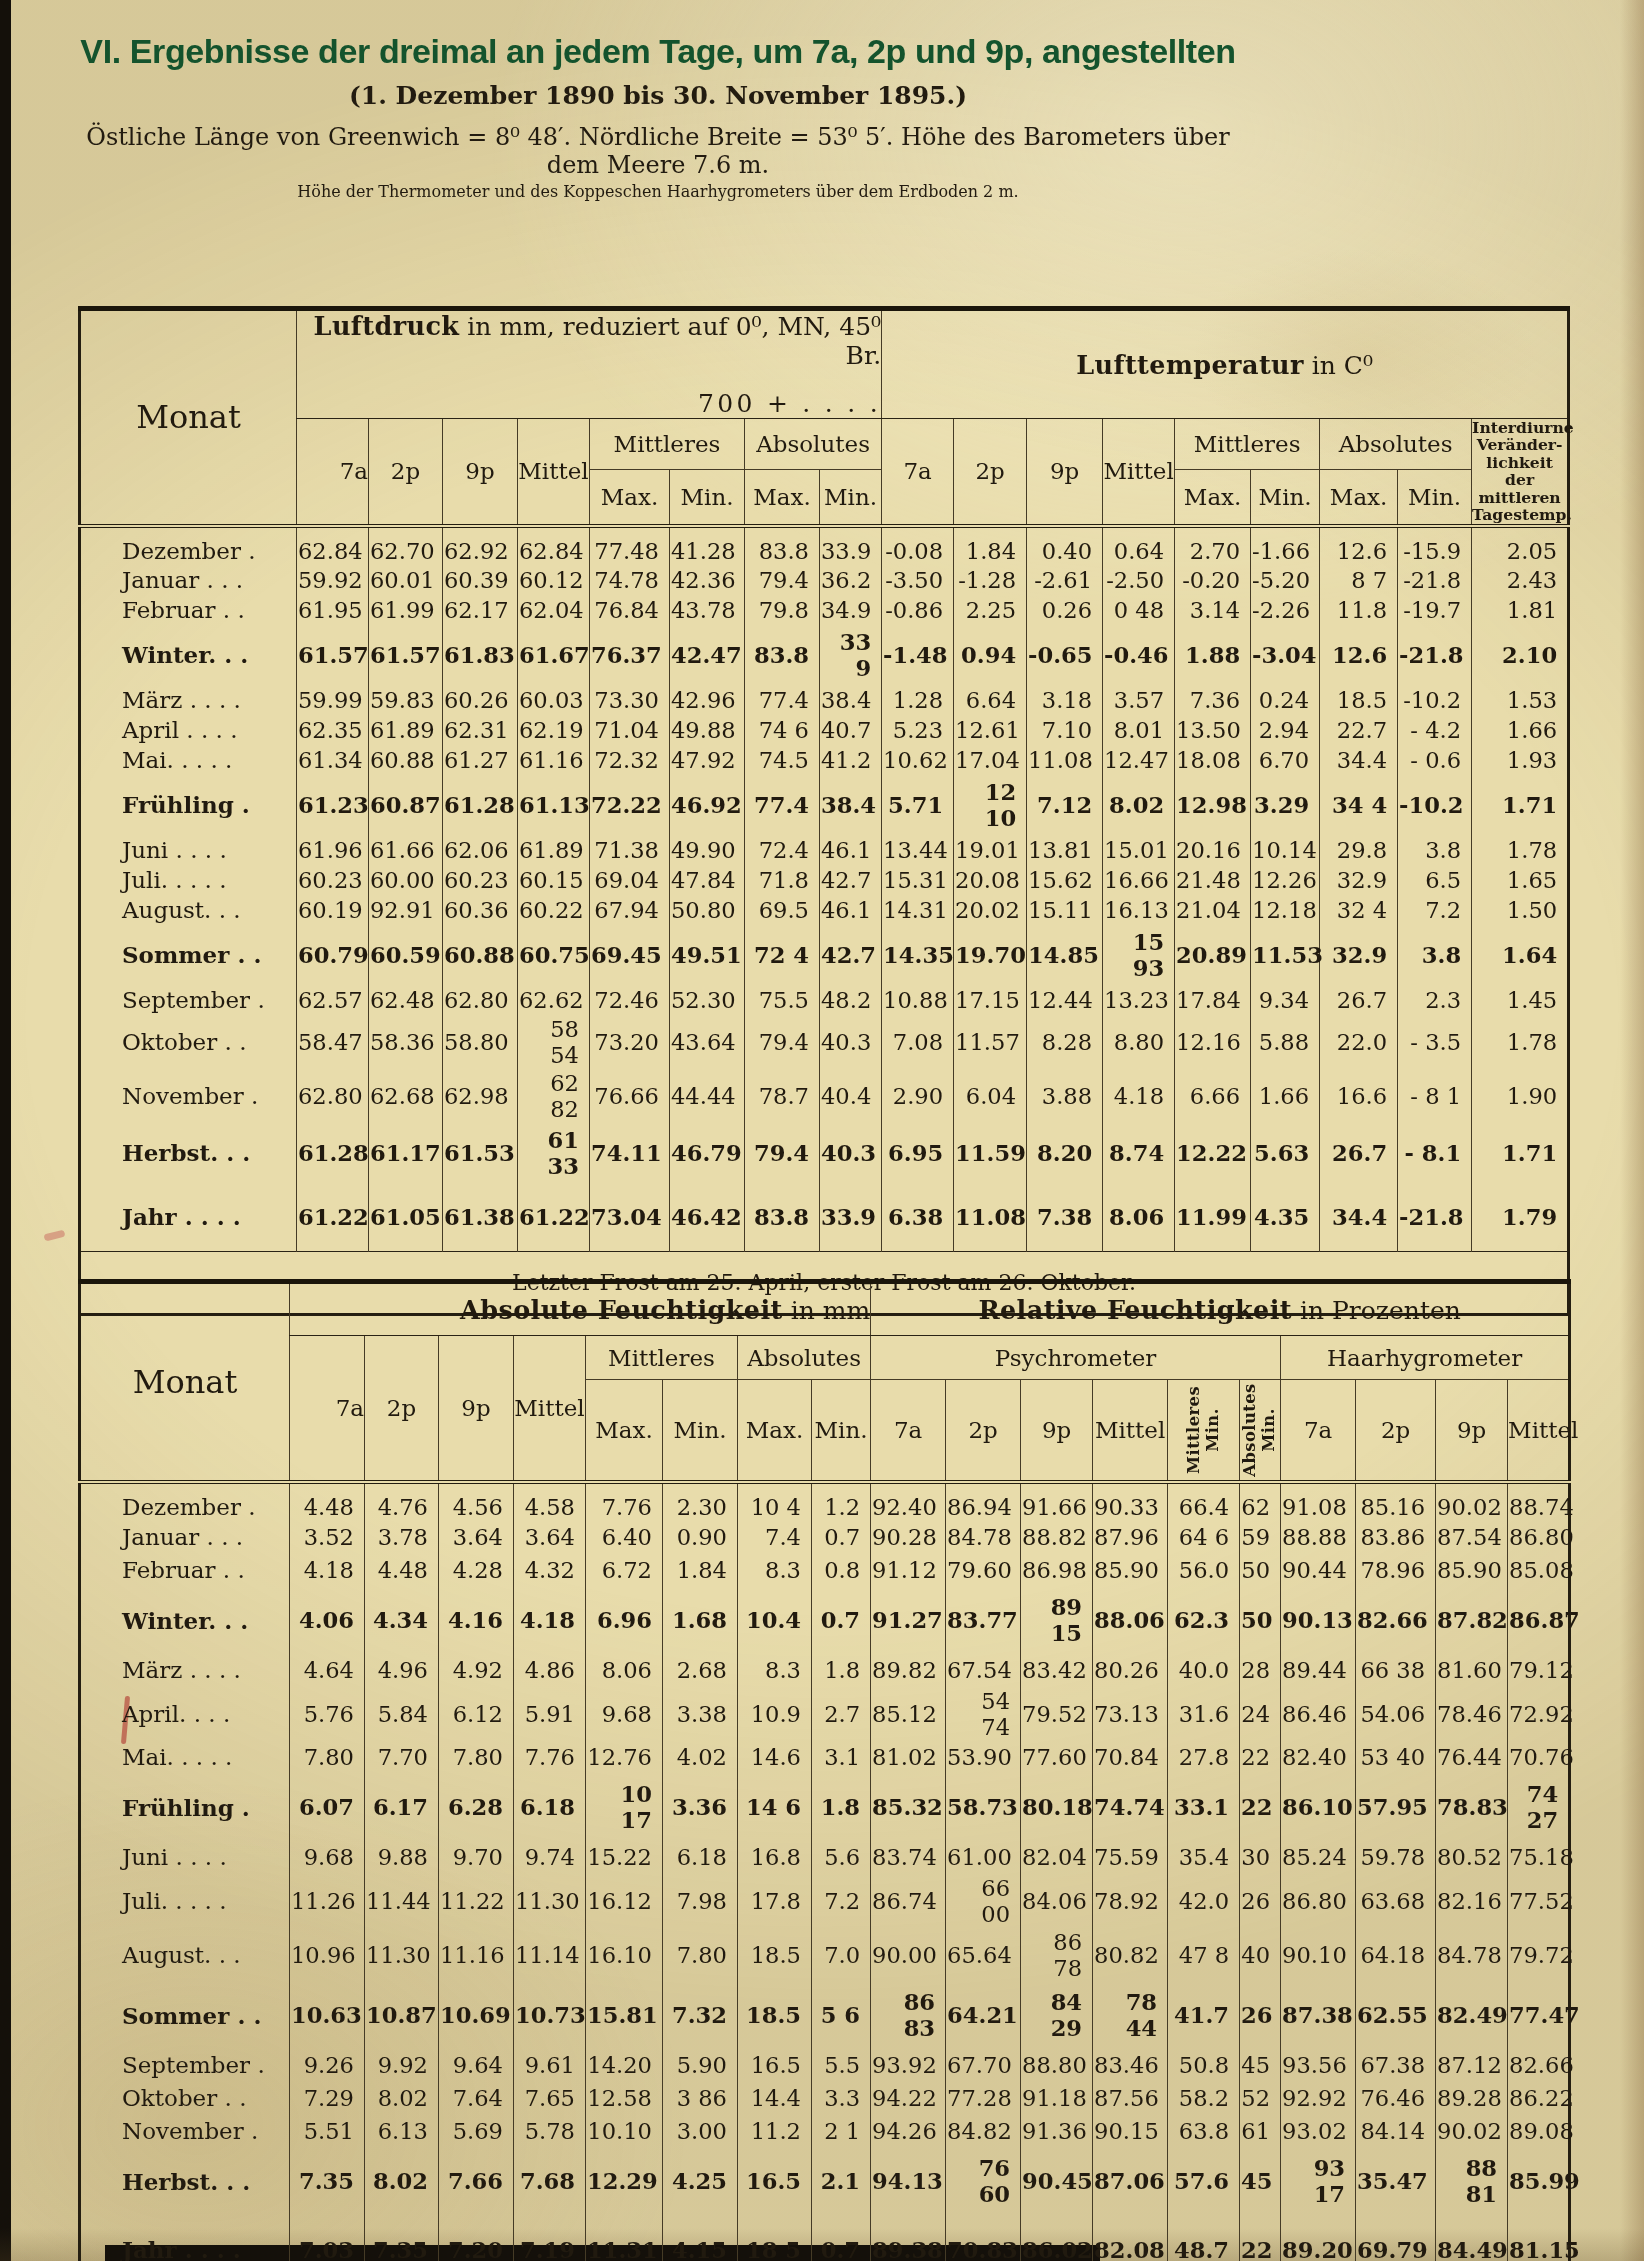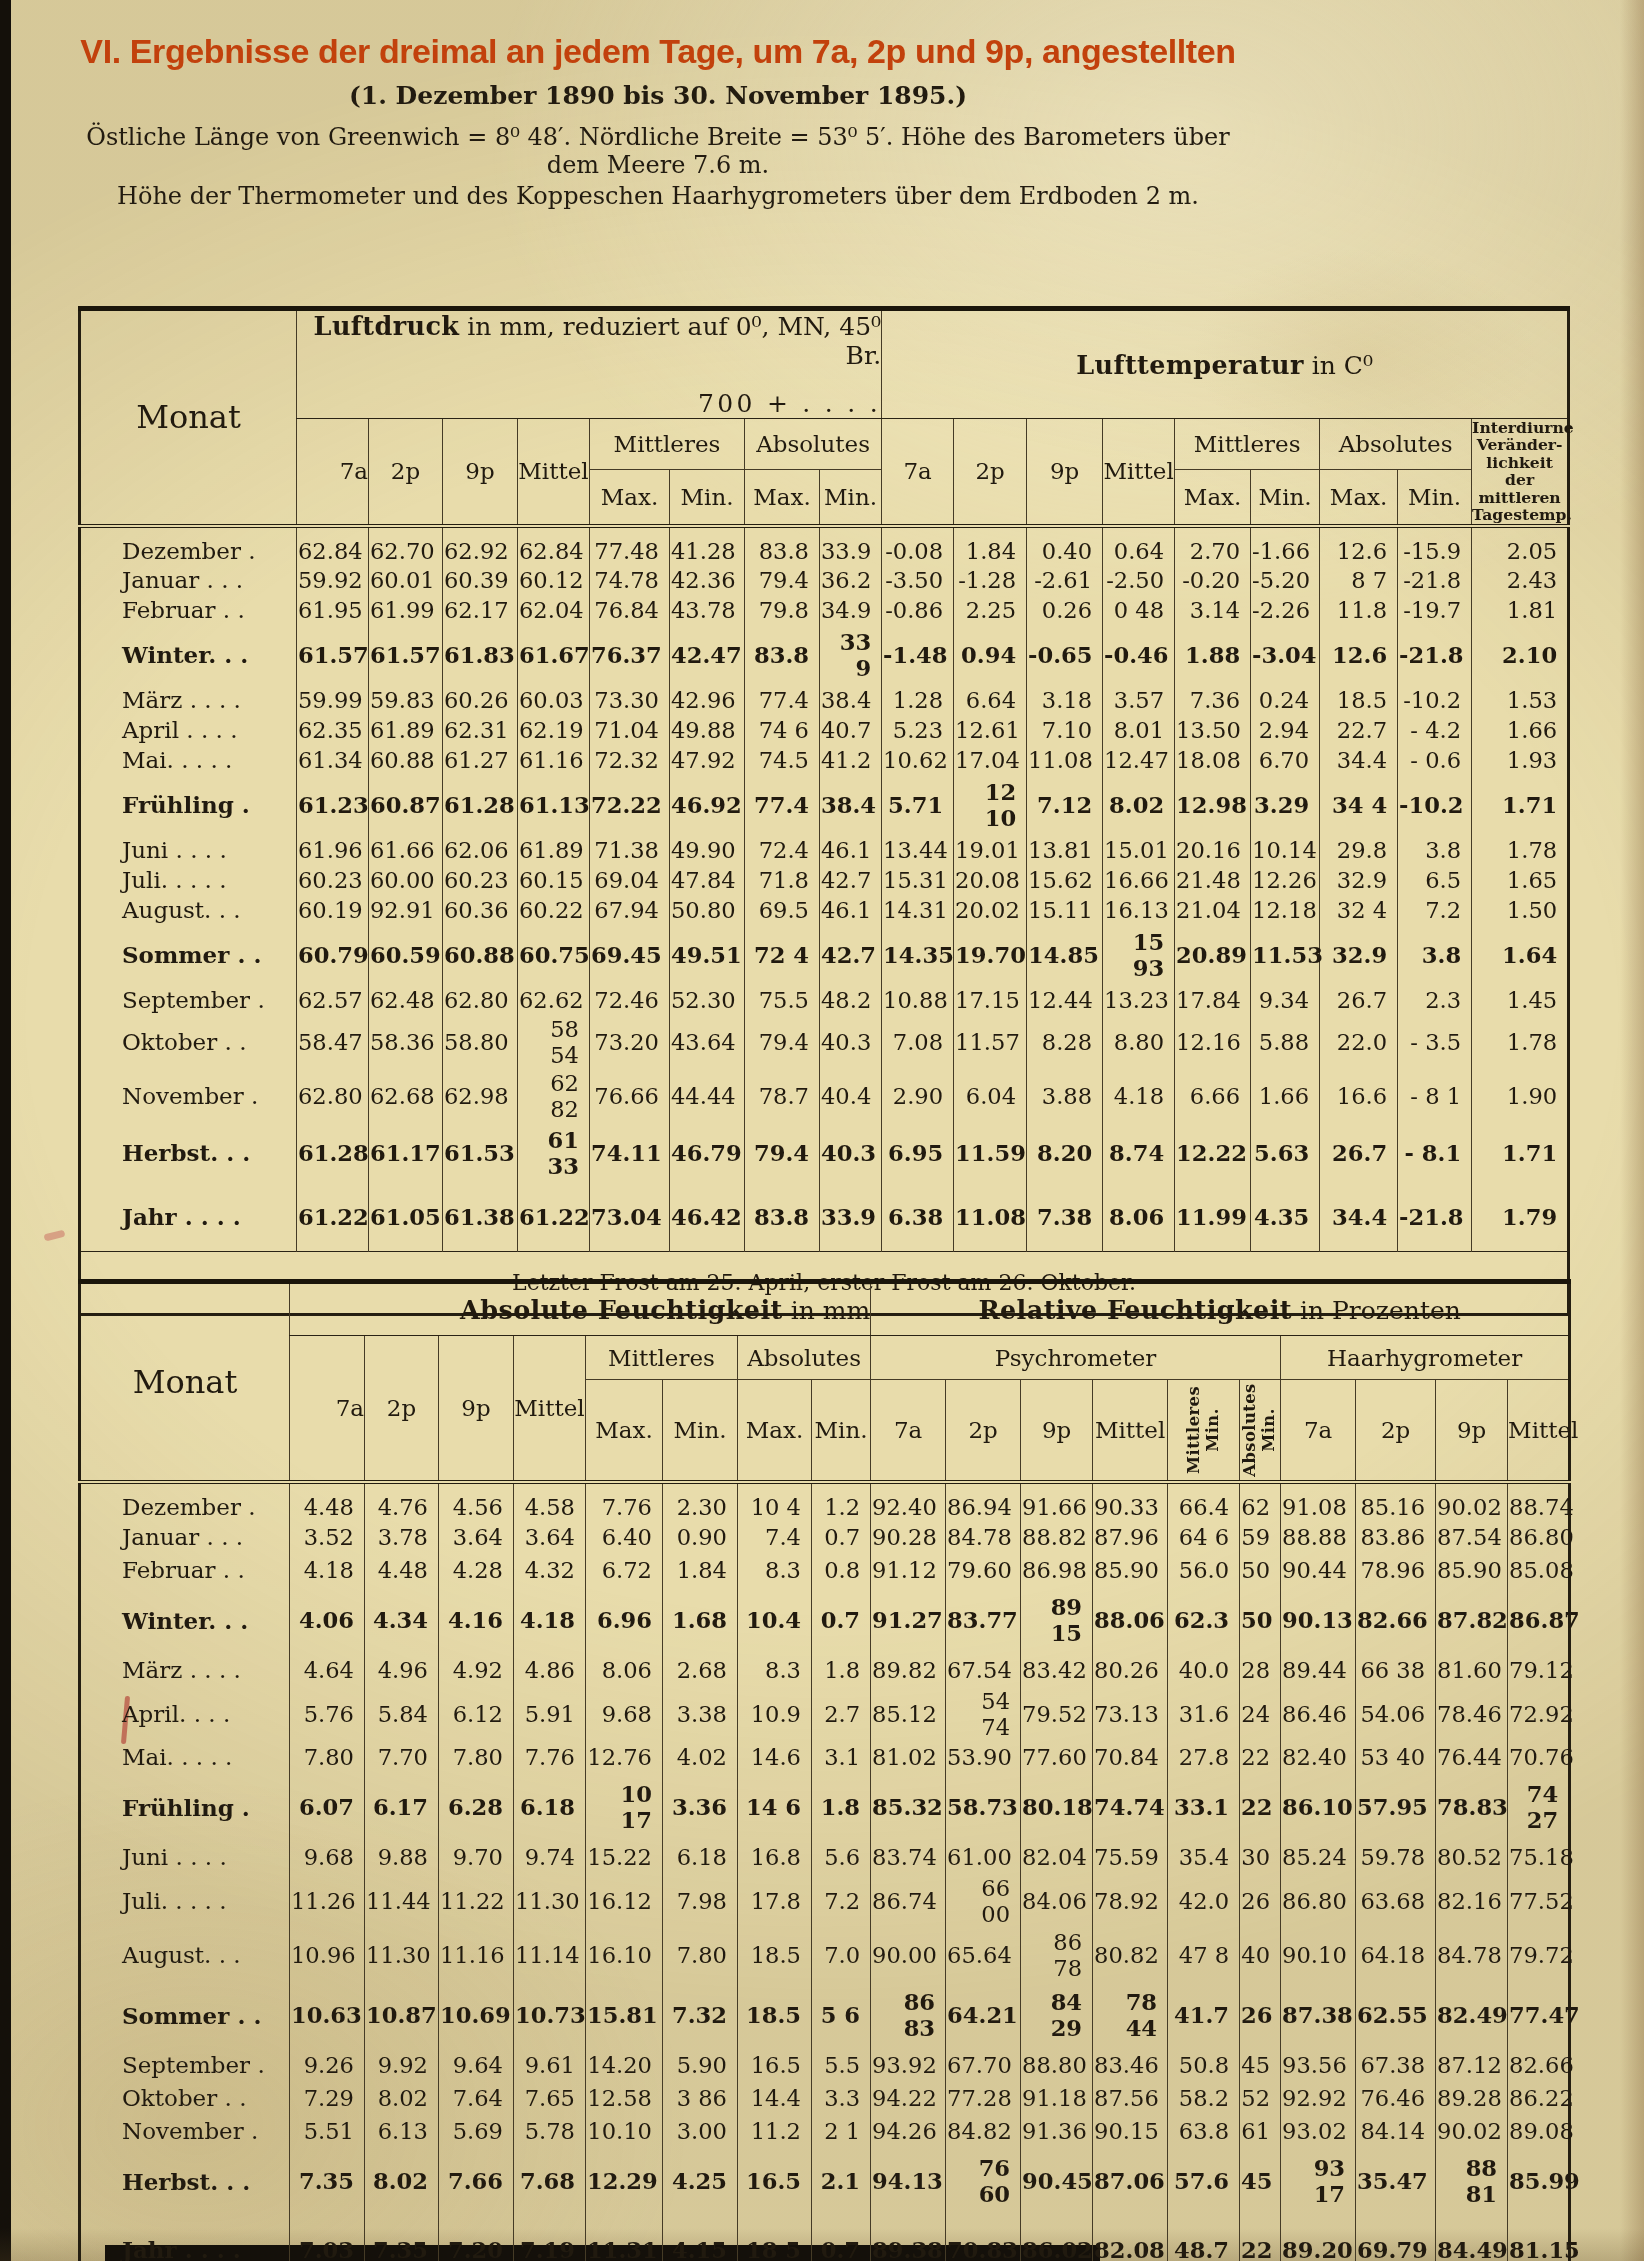--- a/index.html
+++ b/index.html
@@ -18,25 +18,25 @@
   .edge-right{position:absolute;right:0;top:0;width:25px;height:100%;background:linear-gradient(to left, rgba(120,85,45,0.33), rgba(120,85,45,0));}
   .edge-bottom-fade{position:absolute;left:0;bottom:0;width:100%;height:33px;background:linear-gradient(to top, rgba(95,75,40,0.25), rgba(95,75,40,0));}
   .red-mark-1{position:absolute;left:123px;top:1696px;width:5px;height:48px;background:#b5483c;opacity:.7;border-radius:2.5px;transform:rotate(5deg);}
   .red-mark-2{position:absolute;left:44px;top:1232px;width:21.4px;height:7.4px;background:#c8685e;opacity:.5;border-radius:4.1px;transform:rotate(-14deg);}
   .stain-1{position:absolute;left:1192px;top:247px;width:345px;height:214px;background:radial-gradient(closest-side, rgba(170,140,75,0.12), transparent);}
 
   
   .header-block{position:absolute;left:70px;top:11.5px;width:1176px;text-align:center;}
   .pagenum-row{font-size:28px;font-weight:700;letter-spacing:1.6px;}
   .pagenum-row .dash{font-weight:400;margin:0 39px;opacity:.85;letter-spacing:-1.6px;}
-  .title1{margin-top:20px;font-family:"Liberation Sans", sans-serif;font-weight:700;font-size:34px;line-height:1.12;letter-spacing:-0.4px;color:#c2410c;}
+  .title1{margin-top:20px;font-family:"Liberation Sans", sans-serif;font-weight:700;font-size:34px;line-height:1.12;letter-spacing:-0.4px;color:#14532d;}
   .title2{font-family:"Liberation Sans", sans-serif;font-weight:700;font-size:34px;margin-top:5px;letter-spacing:-0.4px;color:#1d170d;}
   .subtitle{font-weight:700;font-size:25px;margin-top:11.5px;}
   .loc1{font-size:24px;margin-top:13px;}
-  .loc2{font-size:24px;margin-top:3.3px;}
+  .loc2{font-size:16px;margin-top:3.3px;}
 
   
   .tbl-wrap{position:absolute;left:78px;}
   #t1{top:306px;width:1490px;}
   #t2{top:1279px;width:1490px;}
   table.data{border-collapse:collapse;table-layout:fixed;width:100%;}
   table.data{border:3.3px solid #241e11;border-top:5.8px solid #1b160b;}
   table.data td{border-left:0.8px solid #453b26;vertical-align:middle;color:#211a0f;}
   td.thick{border-left:2.5px solid #2a2315;text-align:right;}
   td.dbl{border-left:3.3px double #2a2315;}

